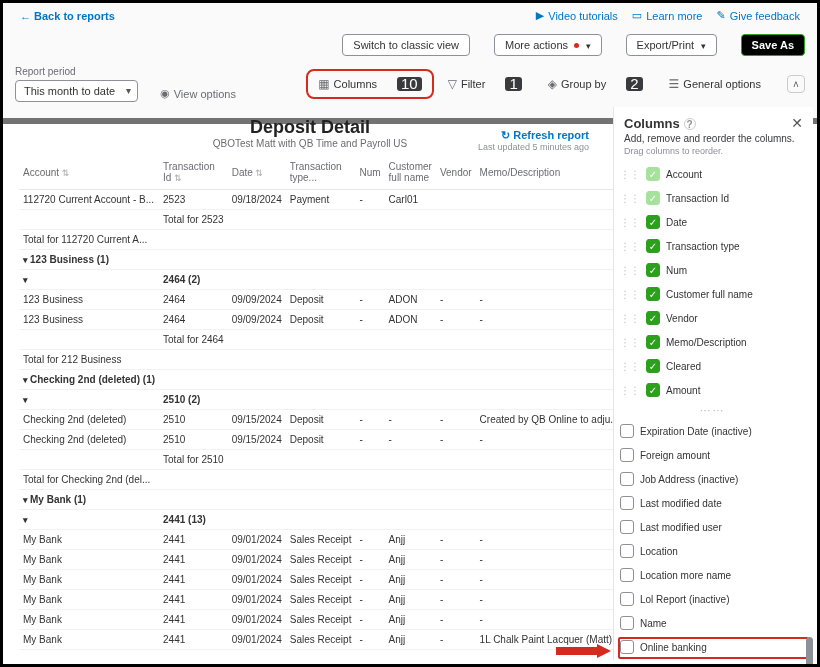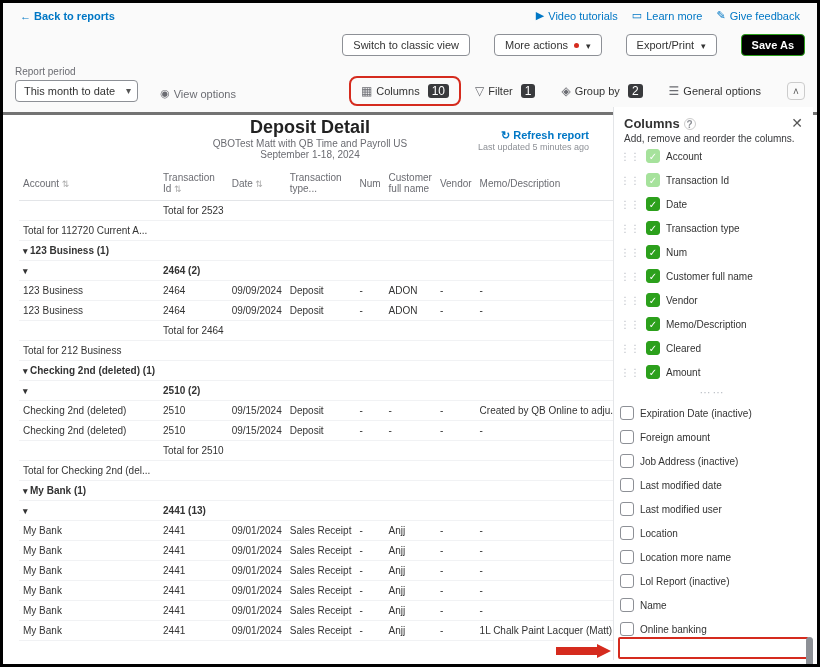--- a/index.html
+++ b/index.html
@@ -32,40 +32,40 @@
   }
   .btn {
     border: 1px solid #8d9096; background: #fff; color:#333;
     border-radius: 4px; padding: 4px 10px; font-size: 11px;
     display: inline-flex; align-items: center; gap:4px; cursor:pointer;margin-left:16px;
   }
   .btn.green { background: #000000; color:#fff; border-color:#2ca01c; font-weight:600;}
   .btn .caret::after { content:"▾"; font-size:9px; margin-left:3px;}
   .dot-red { width:5px;height:5px;background:#d52b1e;border-radius:50%; display:inline-block; margin-left:2px;}
   .filters-row {
-    display:flex; align-items:flex-end; justify-content:space-between;
-    padding: 4px 12px 10px 12px; background:#fafafa;
-    border-bottom:3px solid #737373;
+    display:flex; align-items:center; justify-content:space-between;
+    padding: 4px 12px 16px 12px; background:#fafafa;
+    border-bottom:6px solid #737373;
   }
   .filters-left { display:flex; flex-direction:column; gap:3px;}
   .filters-left label { font-size:10px; color:#6b6c72;}
   .select {
     border:1px solid #8d9096; border-radius:4px; padding:4px 22px 4px 8px;
     font-size:11px; background:#fff; position:relative; min-width:120px;
   }
   .select::after { content:"▾"; position:absolute; right:6px; top:4px; font-size:10px; color:#555;}
   .view-opt { color:#6b6c72; display:flex; align-items:center; gap:4px; margin-left:12px; margin-bottom:2px;}
   .pill-row { display:flex; gap:10px; align-items:center;}
   .pill {
     display:flex; align-items:center; gap:4px; font-size:11px; color:#333;
     padding:4px 8px; border-radius:4px; cursor:pointer;
   }
   .pill .badge {
-    background:#393a3d; color:#fff; font-size:12px; border-radius:3px;
-    padding:0 4px; margin-left:4px; line-height:14px;
+    background:#393a3d; color:#fff; font-size:15px; border-radius:3px;
+    padding:0 4px; margin-left:16px; line-height:14px;
   }
   .pill.highlight { outline:2px solid #d52b1e; outline-offset:2px; border-radius:4px;}
   .pill .ic { font-size:12px; color:#6b6c72;}
   .collapse-chev {
     width:18px;height:18px;border:1px solid #ccc;border-radius:4px;
     display:flex;align-items:center;justify-content:center;font-size:10px;color:#555;cursor:pointer;
     margin-left:8px;
   }
   .report-area {
     position:absolute;
@@ -199,41 +199,50 @@
     </div>
     <div class="collapse-chev">˄</div>
   </div>
 </div>
 
 <div class="report-area">
   <div class="report-main">
     <div class="report-header">
       <div class="report-title">Deposit Detail</div>
       <div class="report-sub">QBOTest Matt with QB Time and Payroll US</div>
-      <div class="report-sub">September 1-18, 2024</div>
       <div class="refresh-block">
         <div class="refresh">Refresh report</div>
         <div class="last-upd">Last updated 5 minutes ago</div>
       </div>
     </div>
 
     <table>
       <thead>
         <tr id="thead-row">
             <th>Account<span class="sort"></span></th>
             <th>Transaction Id<span class="sort"></span></th>
             <th>Date<span class="sort"></span></th>
             <th>Transaction type...</th>
             <th>Num</th>
             <th>Customer full name</th>
             <th>Vendor</th>
             <th>Memo/Description</th>
           </tr>
       </thead>
       <tbody id="tbody">
+          <tr>
+            <td>112720 Current Account - B...</td>
+            <td>2523</td>
+            <td>09/18/2024</td>
+            <td>Payment</td>
+            <td>-</td>
+            <td>Carl01</td>
+            <td></td>
+            <td></td>
+          </tr>
           <tr class="total">
             <td></td>
             <td>Total for 2523</td>
             <td></td>
             <td></td>
             <td></td>
             <td></td>
             <td></td>
             <td></td>
           </tr>
@@ -453,20 +462,21 @@
   </div>
 
   <div class="side-panel">
     <div class="side-head">
       <span class="side-title">
         <span>Columns</span><span class="q">?</span>
       </span>
       <span class="side-close">✕</span>
     </div>
     <div class="side-sub">Add, remove and reorder the columns.</div>
+    <div class="side-sub2">Drag columns to reorder.</div>
     <div class="col-list" id="col-list">
         <div class="col-row">
           <span class="grip">⋮⋮</span>
           <span class="chk on locked"></span>
           <span>Account</span>
         </div>
         <div class="col-row">
           <span class="grip">⋮⋮</span>
           <span class="chk on locked"></span>
           <span>Transaction Id</span>

